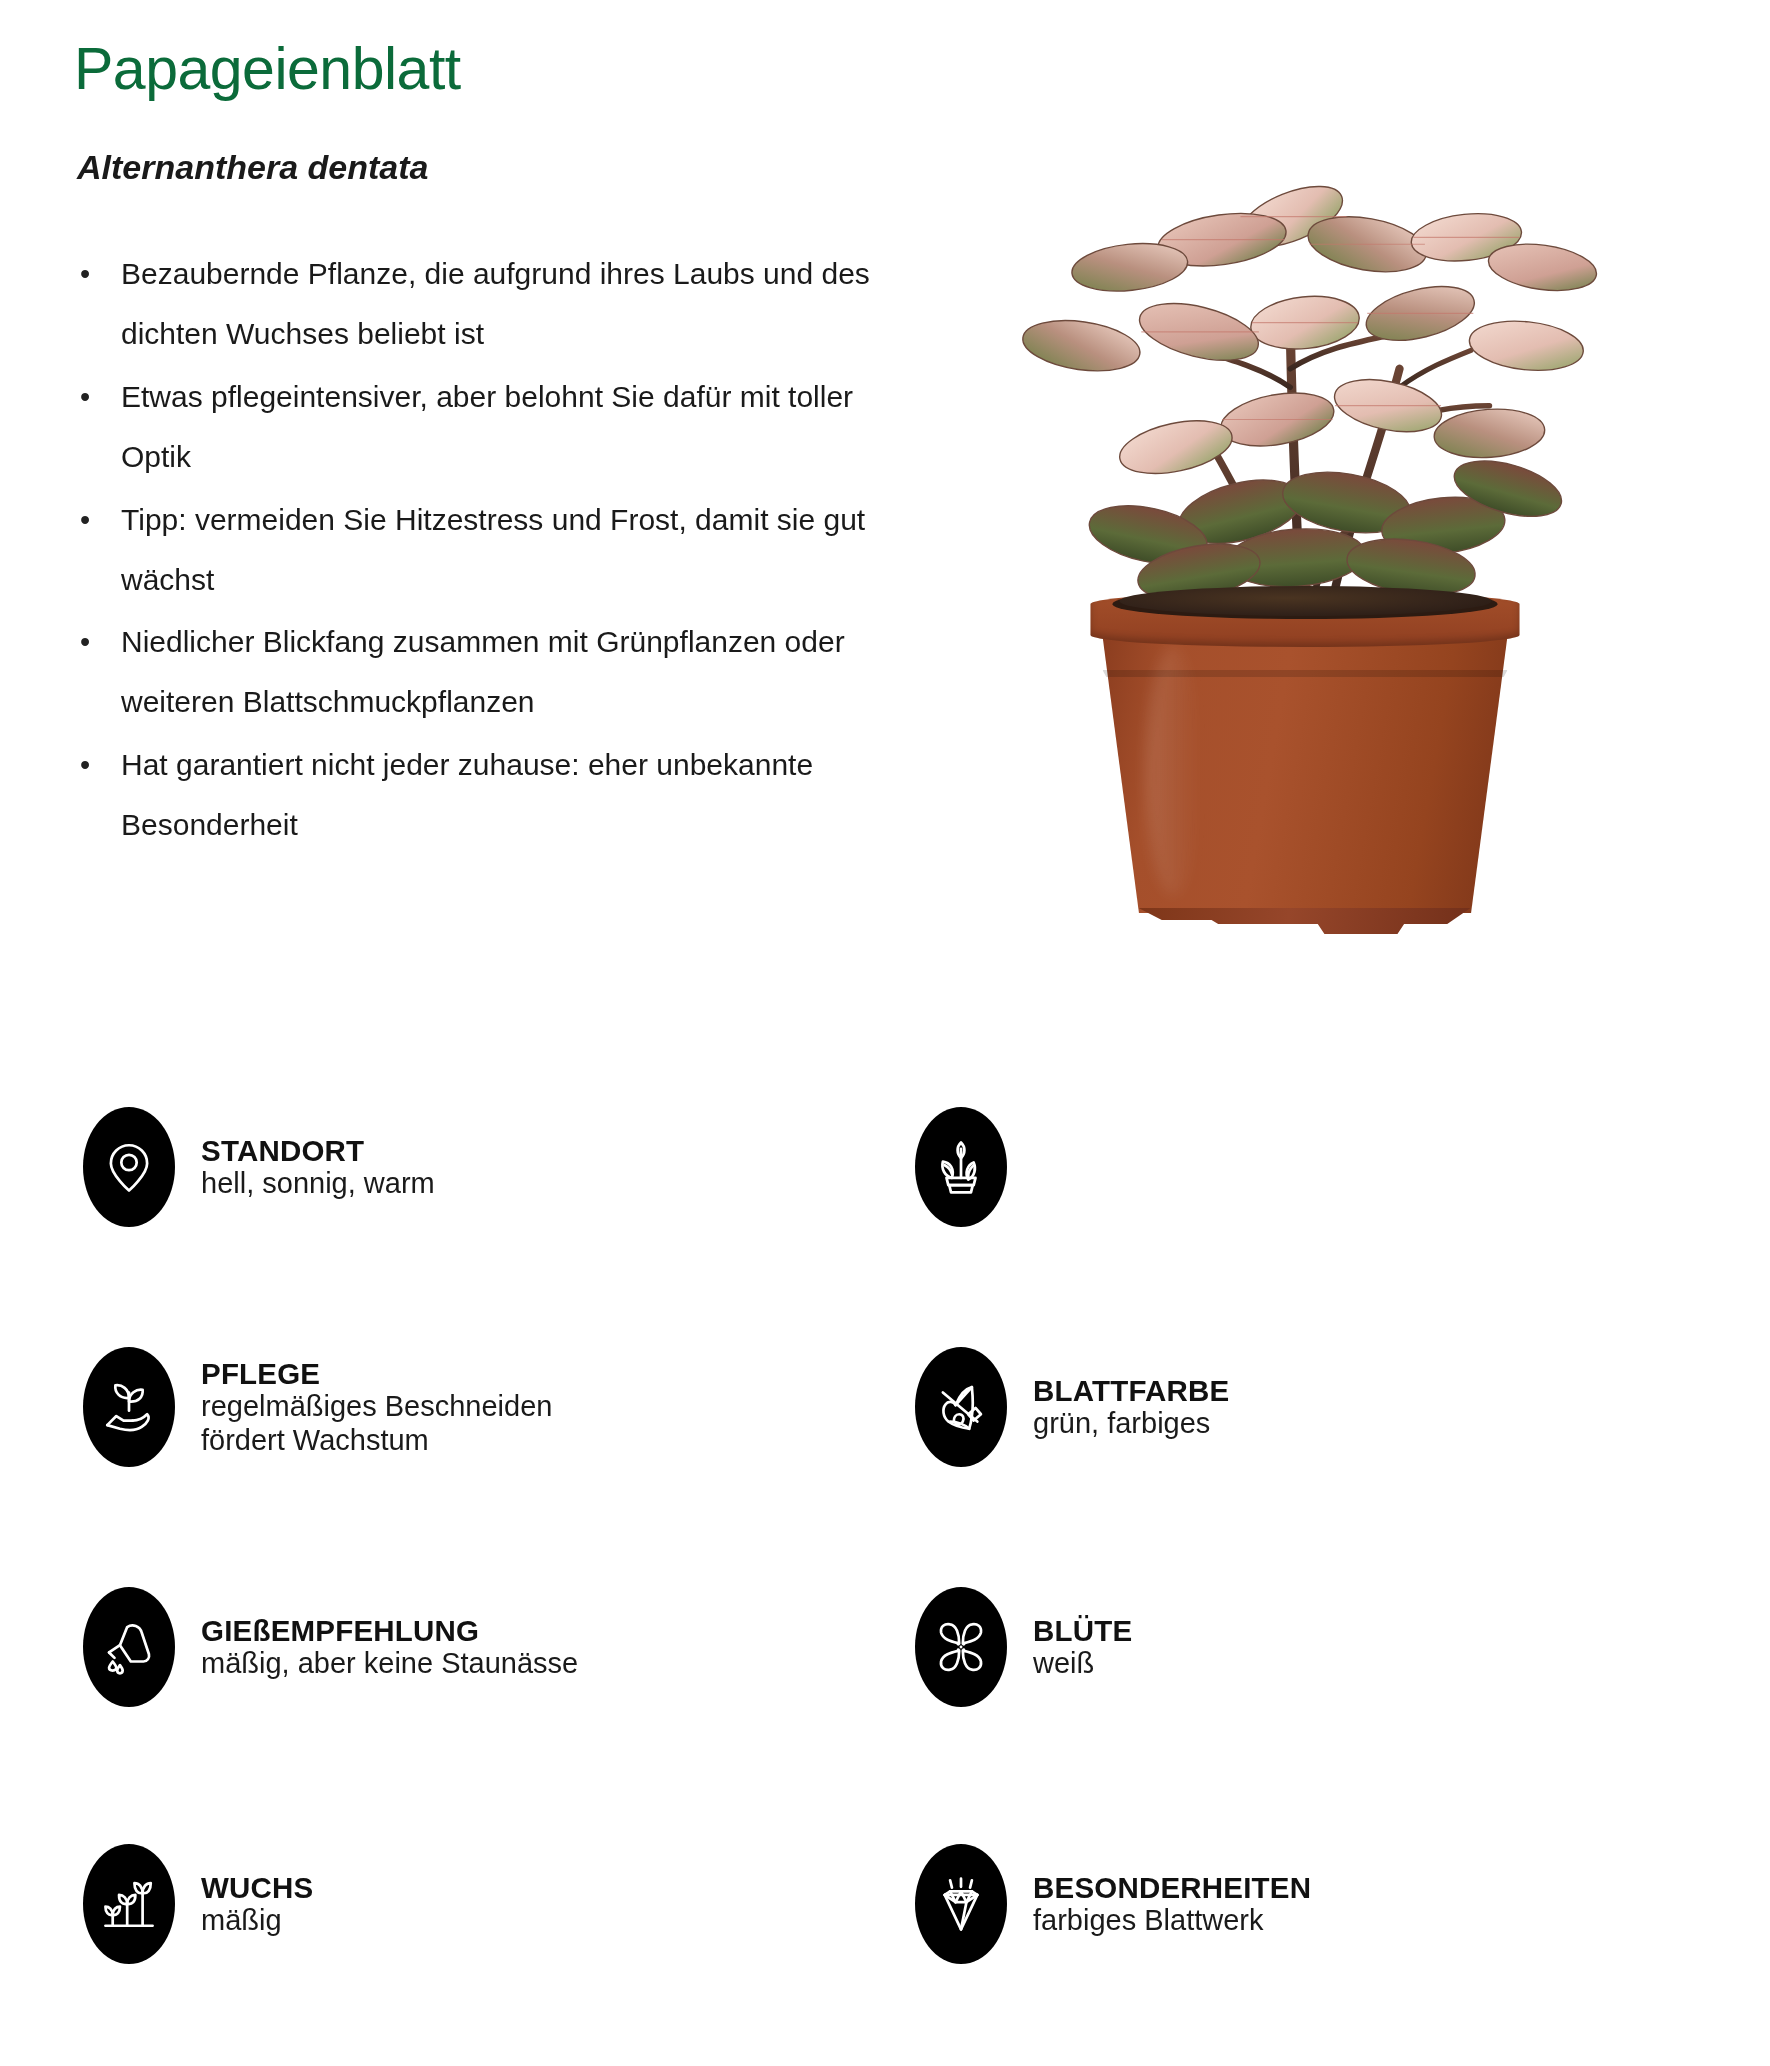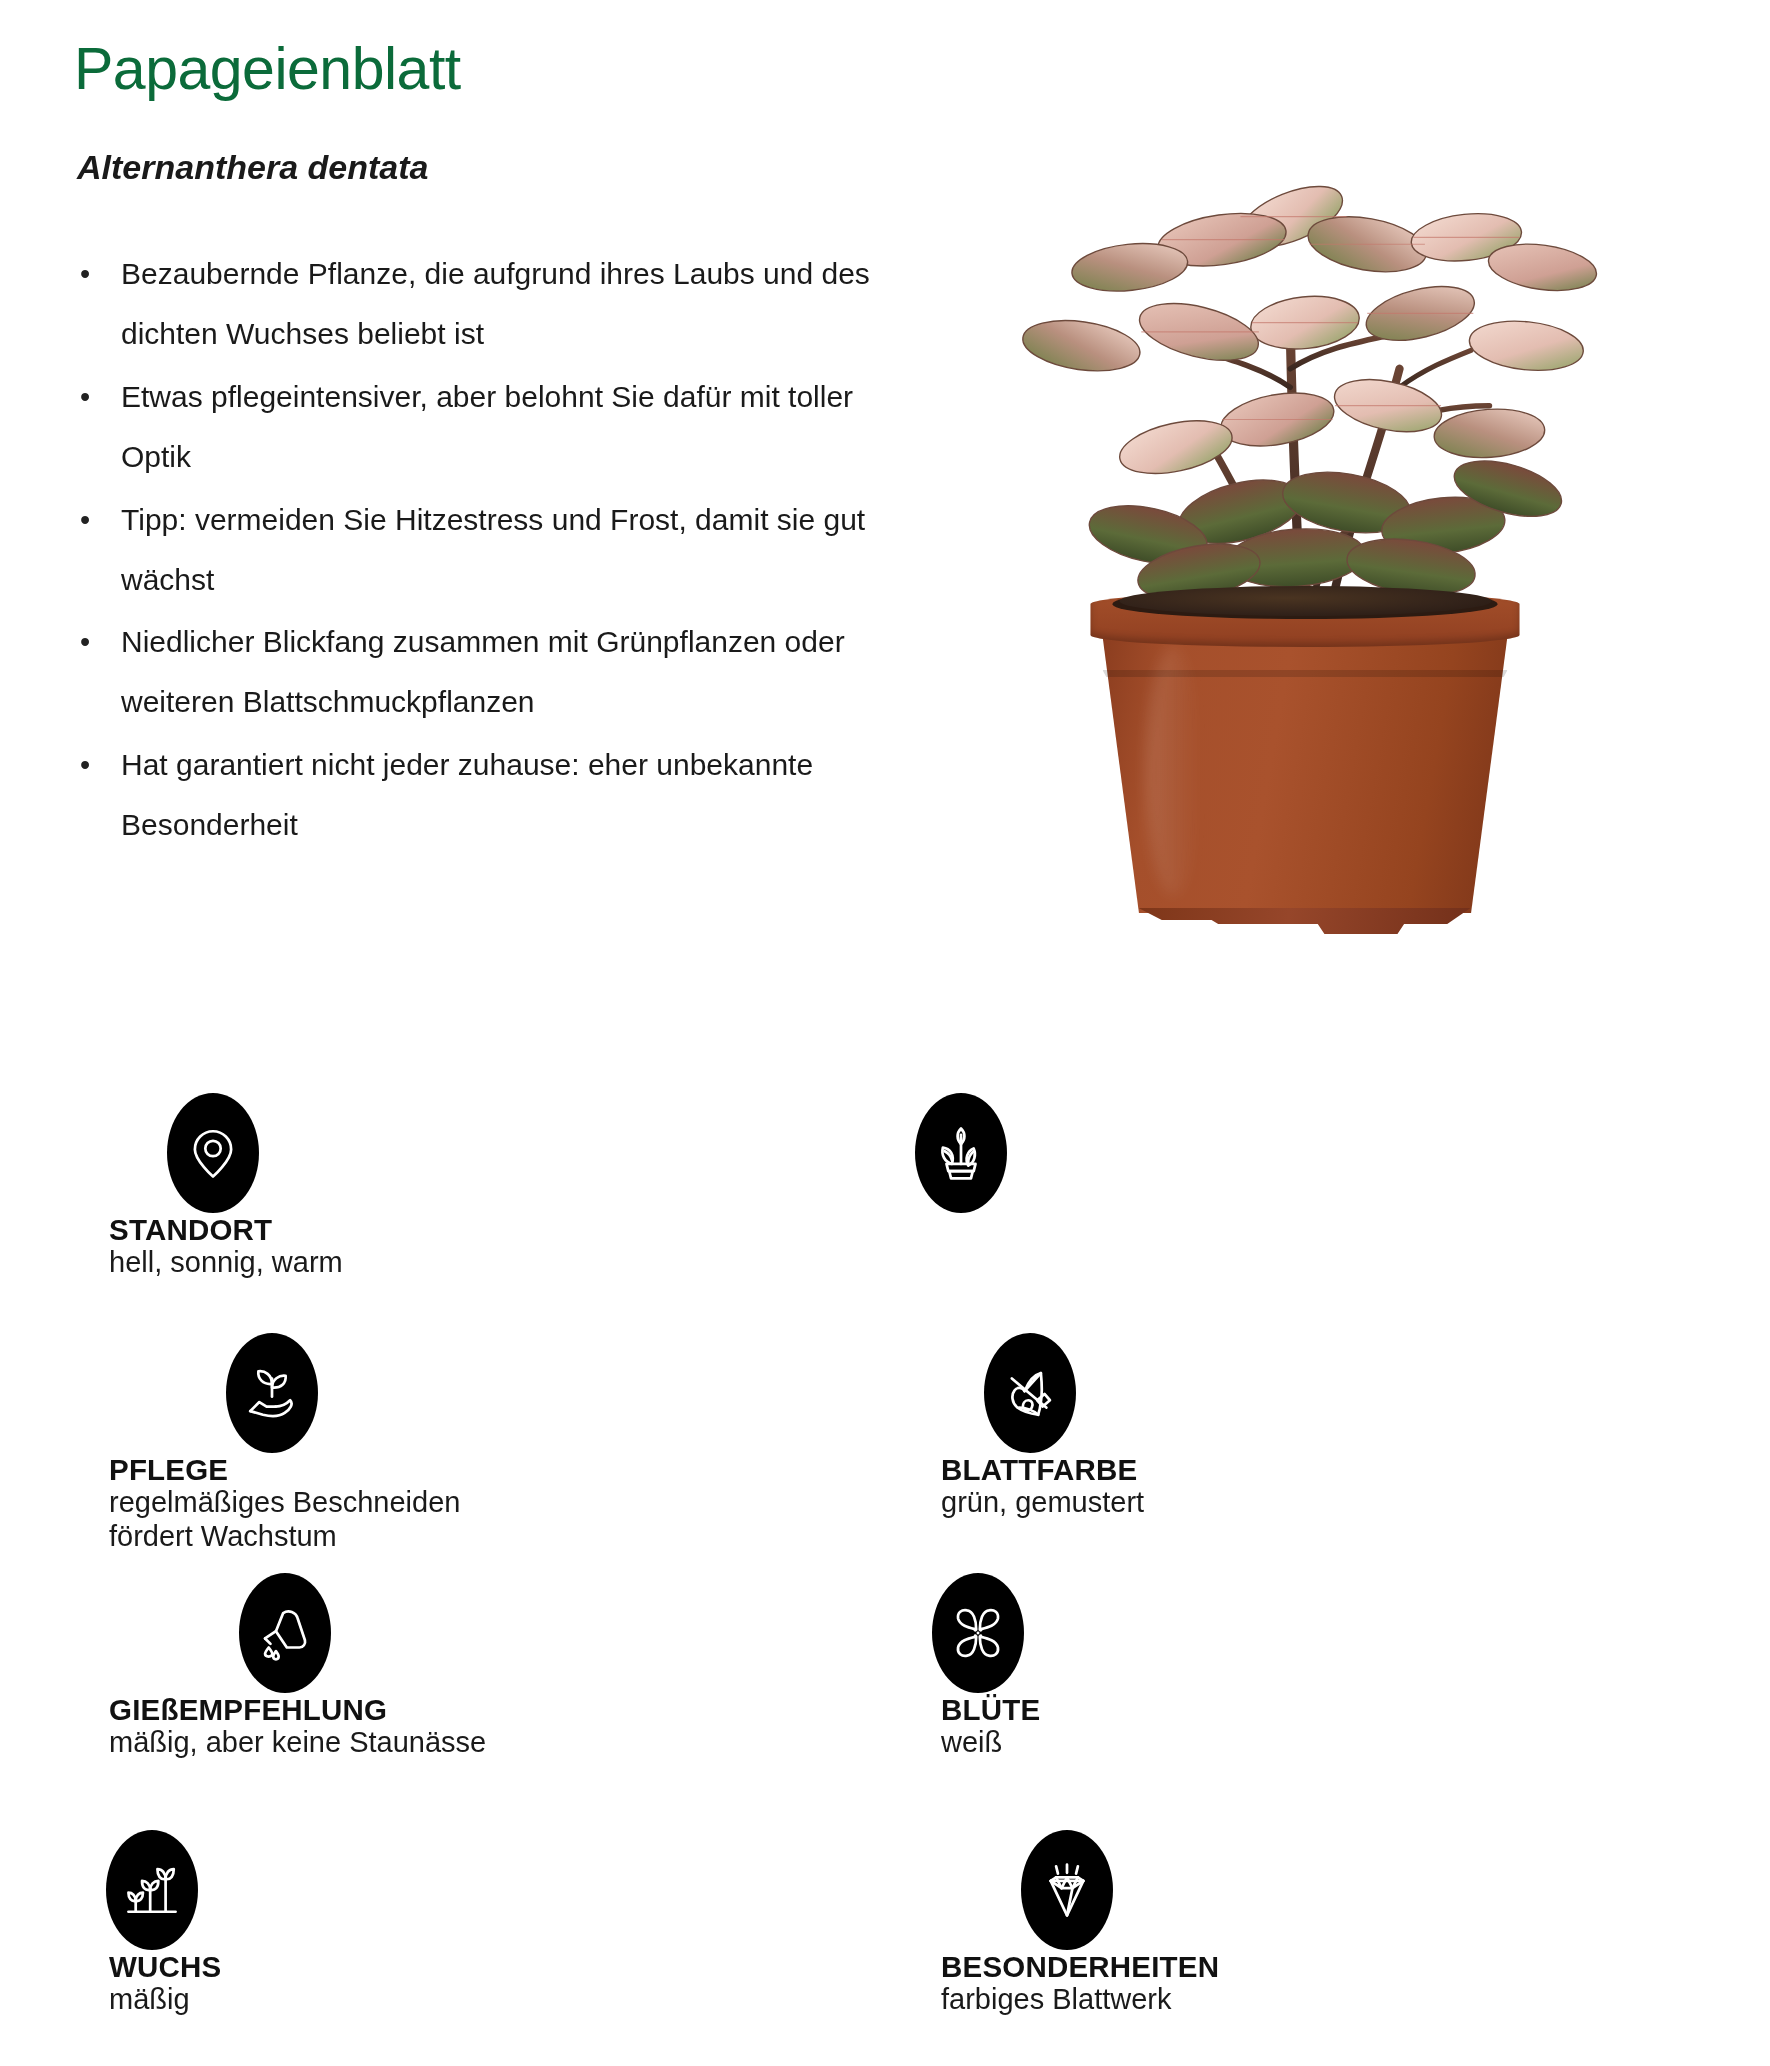--- a/index.html
+++ b/index.html
@@ -103,21 +103,20 @@
     position:absolute; left:0; top:1093px; width:1771px;
   }
   .icol{ position:absolute; }
   .icol.left{ left:83px; width:821px; }
   .icol.right{ left:915px; width:830px; }
 
   .irow{
     position:absolute; left:0;
     display:flex; align-items:center;
     height:148px;
-    flex-direction:column;
   }
   .irow.r0{ top:0px; }
   .irow.r1{ top:240px; }
   .irow.r2{ top:480px; }
   .irow.r3{ top:737px; }
 
   .icon-badge{
     flex:0 0 auto;
     width:92px; height:120px;
     border-radius:50%;
@@ -360,21 +359,21 @@
           <path d="M44 10 C 44 10 46 30 44 42 C 43 50 41 56 41 56 L 41 56 C 41 56 26 54 18 48 C 12 43 11 34 15 29 C 18 25 24 26 26 30"></path>
           <path d="M26 30 C 30 20 36 12 44 10 Z"></path>
           <path d="M41 56 C 34 50 28 48 20 48"></path>
           <path d="M12 16 L 50 48"></path>
           <path d="M40 40 L 48 33 L 54 40 L 46 47 Z"></path>
           <path d="M24 48 C 24 44 26 40 30 40 C 34 40 36 44 34 48 C 32 52 28 53 24 48 Z"></path>
         </svg>
       </div>
       <div class="itext">
         <div class="ilabel">BLATTFARBE</div>
-        <div class="ivalue">grün, gemustert</div>
+        <div class="ivalue">grün, farbiges</div>
       </div>
     </div>
 
     <div class="irow r2">
       <div class="icon-badge">
         <svg viewBox="0 0 64 64" fill="none" stroke="#ffffff" stroke-width="3" stroke-linejoin="round" stroke-linecap="round">
           <path d="M30 28 C 22 26 12 24 10 16 C 9 9 14 6 20 7 C 27 8 30 18 30 28 Z"></path>
           <path d="M34 28 C 42 26 52 24 54 16 C 55 9 50 6 44 7 C 37 8 34 18 34 28 Z"></path>
           <path d="M30 36 C 22 38 12 40 10 48 C 9 55 14 58 20 57 C 27 56 30 46 30 36 Z"></path>
           <path d="M34 36 C 42 38 52 40 54 48 C 55 55 50 58 44 57 C 37 56 34 46 34 36 Z"></path>

